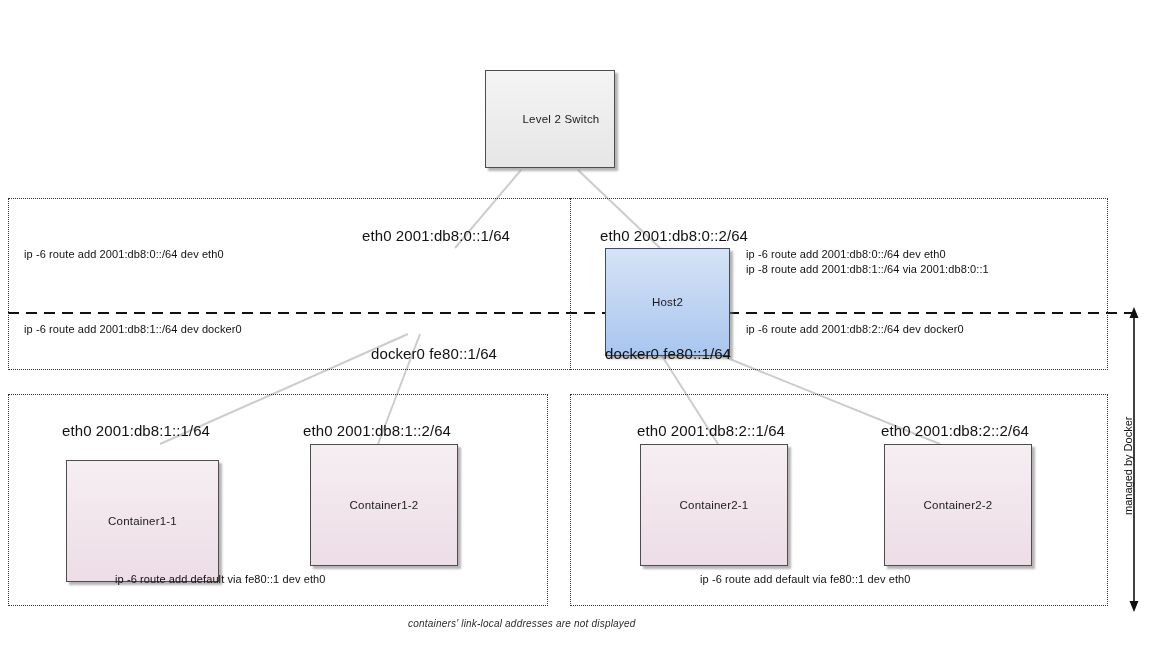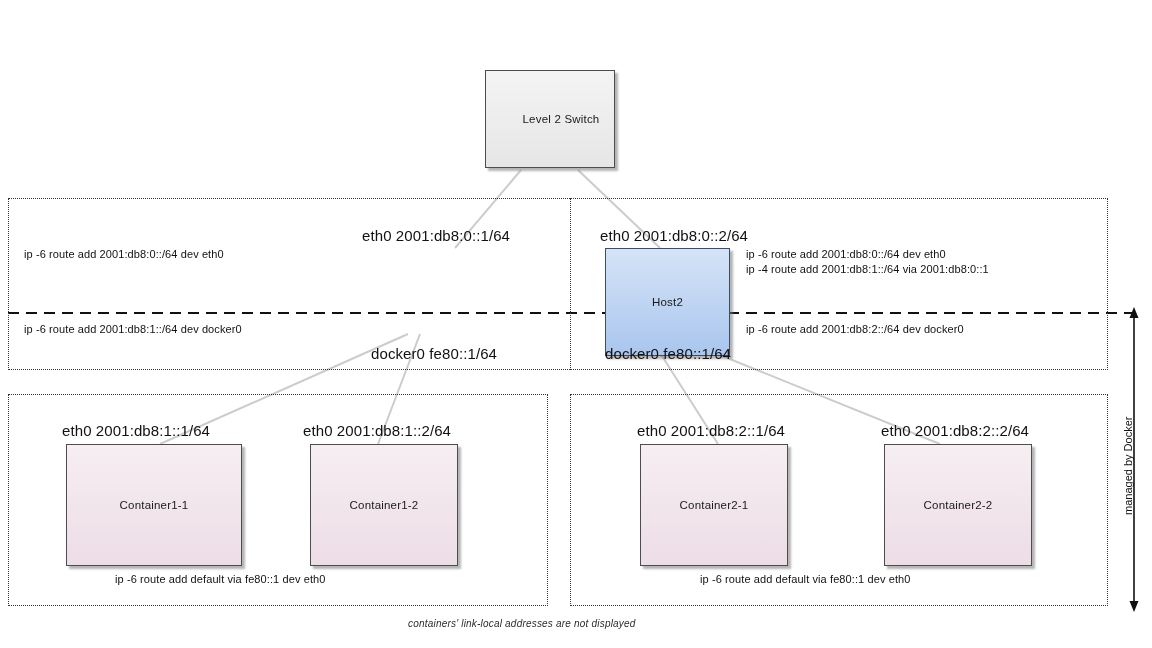--- a/index.html
+++ b/index.html
@@ -127,21 +127,21 @@
 
   <div class="node node-switch" style="left:485px; top:70px; width:130px; height:98px;">
     <span>Level 2 Switch</span>
   </div>
 
 
   <div class="node node-host" style="left:605px; top:248px; width:125px; height:108px;">
     <span>Host2</span>
   </div>
 
-  <div class="node node-container" style="left:66px; top:444px; width:176px; height:122px;justify-content:center;">
+  <div class="node node-container" style="left:66px; top:460px; width:153px; height:122px;justify-content:center;">
     <span>Container1-1</span>
   </div>
 
   <div class="node node-container" style="left:310px; top:444px; width:148px; height:122px;">
     <span>Container1-2</span>
   </div>
 
   <div class="node node-container" style="left:640px; top:444px; width:148px; height:122px;">
     <span>Container2-1</span>
   </div>
@@ -163,21 +163,21 @@
   <div class="lbl lbl-iface" style="left:303px; top:422px;">eth0 2001:db8:1::2/64</div>
 
   <div class="lbl lbl-iface" style="left:637px; top:422px;">eth0 2001:db8:2::1/64</div>
 
   <div class="lbl lbl-iface" style="left:881px; top:422px;">eth0 2001:db8:2::2/64</div>
 
   <div class="lbl lbl-cmd" style="left:24px; top:247px;">ip -6 route add 2001:db8:0::/64 dev eth0</div>
   <div class="lbl lbl-cmd" style="left:24px; top:322px;">ip -6 route add 2001:db8:1::/64 dev docker0</div>
 
   <div class="lbl lbl-cmd" style="left:746px; top:247px;">ip -6 route add 2001:db8:0::/64 dev eth0</div>
-  <div class="lbl lbl-cmd" style="left:746px; top:262px;">ip -4 route add 2001:db8:1::/64 via 2001:db8:0::1</div>
+  <div class="lbl lbl-cmd" style="left:746px; top:262px;">ip -8 route add 2001:db8:1::/64 via 2001:db8:0::1</div>
   <div class="lbl lbl-cmd" style="left:746px; top:322px;">ip -6 route add 2001:db8:2::/64 dev docker0</div>
 
   <div class="lbl lbl-cmd" style="left:115px; top:572px;">ip -6 route add default via fe80::1 dev eth0</div>
   <div class="lbl lbl-cmd" style="left:700px; top:572px;">ip -6 route add default via fe80::1 dev eth0</div>
 
   <div class="vlabel" style="left:1122px; top:515px;">managed by Docker</div>
 
   <div class="note-italic" style="left:408px; top:618px;">containers' link-local addresses are not displayed</div>
 
 </div>

